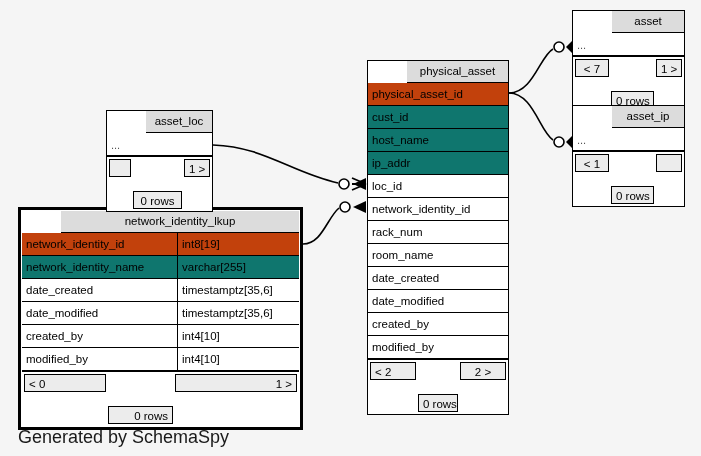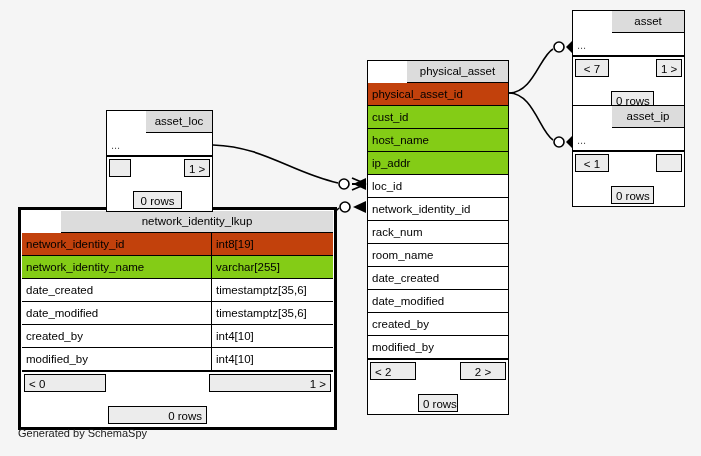--- a/index.html
+++ b/index.html
@@ -72,21 +72,21 @@
   }
   .cell-type {
     flex: 0 0 auto;
     padding: 0 4px;
     line-height: 22px;
     border-left: 1px solid #000000;
     white-space: nowrap;
     box-sizing: border-box;
   }
   .tbl-row.pk { background: #c2410c; }
-  .tbl-row.fk { background: #84cc16; }
+  .tbl-row.fk { background: #0f766e; }
   .tbl-row.ellipsis .cell-name {
     color: #555555;
     font-size: 11px;
     line-height: 24px;
   }
   .tbl-footer {
     display: flex;
     gap: 2px;
     padding: 2px;
     background: #ffffff;
@@ -103,21 +103,21 @@
     box-sizing: border-box;
     white-space: nowrap;
     overflow: hidden;
   }
   .foot-left   { flex: 0 0 auto; text-align: left; }
   .foot-mid    { flex: 1 1 auto; text-align: right; margin-top: 32px; }
   .foot-right  { flex: 0 0 auto; text-align: right; }
 
   
   #node-physical_asset { left: 367px; top: 60px; width: 142px; }
-  #node-network_identity_lkup { left: 18px; top: 207px; width: 319px; }
+  #node-network_identity_lkup { left: 18px; top: 207px; width: 285px; }
   #node-asset_loc { left: 106px; top: 110px; width: 107px; }
   #node-asset { left: 572px; top: 10px; width: 113px; }
   #node-asset_ip { left: 572px; top: 105px; width: 113px; }
 
   #node-network_identity_lkup .cell-type { min-width: 122px; }
   #node-network_identity_lkup .tbl-footer .foot-left { width: 82px; }
   #node-network_identity_lkup .tbl-footer .foot-right { width: 122px; }
 
   #node-physical_asset .tbl-footer .foot-left { width: 46px; }
   #node-physical_asset .tbl-footer .foot-mid { text-align: center; }
@@ -132,21 +132,21 @@
   #node-asset .tbl-footer .foot-right { width: 26px; text-align: center; }
 
   #node-asset_ip .tbl-footer .foot-left { width: 34px; text-align: center; }
   #node-asset_ip .tbl-footer .foot-mid { text-align: center; }
   #node-asset_ip .tbl-footer .foot-right { width: 26px; text-align: center; }
 
   #credit {
     position: absolute;
     left: 18px;
     top: 427px;
-    font-size: 11px;
+    font-size: 18px;
     color: #1a1a1a;
     z-index: 2;
     white-space: nowrap;
   }
 </style>
 </head>
 <body>
 
 <div id="canvas">
 

